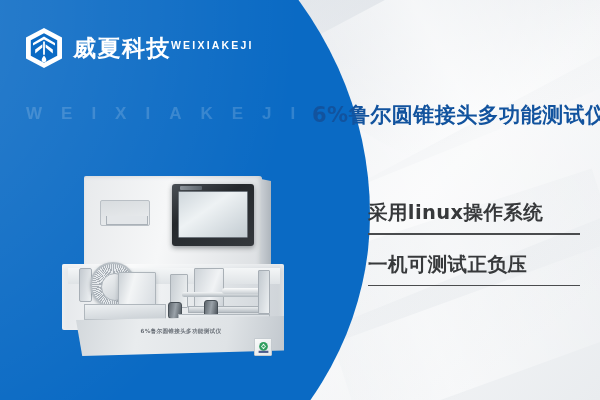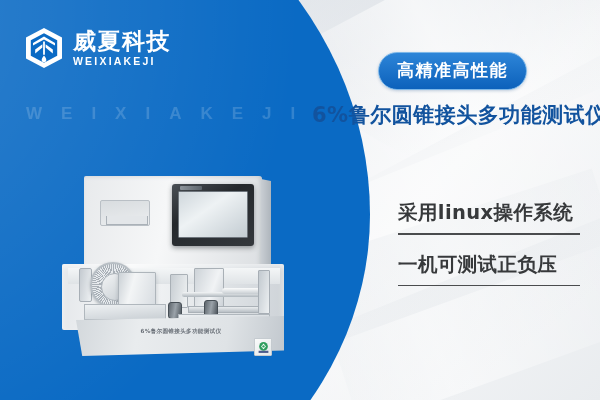--- a/index.html
+++ b/index.html
@@ -72,21 +72,21 @@
     position:absolute; left:-340px; top:-180px;
     width:700px; height:740px;
     background:radial-gradient(ellipse at 30% 25%,rgba(255,255,255,.16),rgba(255,255,255,0) 62%);
     border-radius:0 60% 58% 0 / 0 52% 48% 0;
     pointer-events:none;
   }
 
   
   .logo { position:absolute; left:24px; top:27px; display:flex; align-items:center; gap:9px; }
   .logo-mark { width:40px; height:42px; flex:0 0 auto; }
-  .logo-text { display:flex; flex-direction:column; line-height:1; }
+  .logo-text { display:flex; flex-direction:row; line-height:1; }
   .logo-cn {
     font-size:23px; font-weight:bold; color:#fff;
     letter-spacing:1.5px;
     font-family:"DejaVu Sans","Liberation Sans",sans-serif;
   }
   .logo-en {
     font-size:10.5px; font-weight:bold; color:#fff;
     letter-spacing:2.2px; margin-top:3px;
   }
 
@@ -123,21 +123,21 @@
     letter-spacing:.5px;
     white-space:nowrap;
     font-family:"DejaVu Sans","Liberation Sans",sans-serif;
   }
 
   
   .features {
     position:absolute; left:368px; top:196px;
     width:212px;
   }
-  .feature-row { position:relative;margin-left:30px; }
+  .feature-row { position:relative; }
   .feature-text {
     font-size:19.5px;
     font-weight:bold;
     color:#37393b;
     letter-spacing:.4px;
     white-space:nowrap;
     padding:3px 0 7px;
     font-family:"DejaVu Sans","Liberation Sans",sans-serif;
   }
   .feature-rule {
@@ -344,21 +344,20 @@
         <path d="M18.4 17.2 L11.2 22.6 L11.2 26.4 L18.4 20.6 Z" fill="#ffffff"></path>
         <path d="M21.6 17.2 L28.8 22.6 L28.8 26.4 L21.6 20.6 Z" fill="#ffffff"></path>
       </svg>
     </span>
     <span class="logo-text">
       <span class="logo-cn">威夏科技</span>
       <span class="logo-en">WEIXIAKEJI</span>
     </span>
   </div>
 
-  <div class="badge">高精准高性能</div>
 
   <div class="headline">6%鲁尔圆锥接头多功能测试仪</div>
 
   <div class="features">
     <div class="feature-row">
       <div class="feature-text">采用linux操作系统</div>
       <div class="feature-rule"></div>
     </div>
     <div class="feature-row">
       <div class="feature-text">一机可测试正负压</div>

